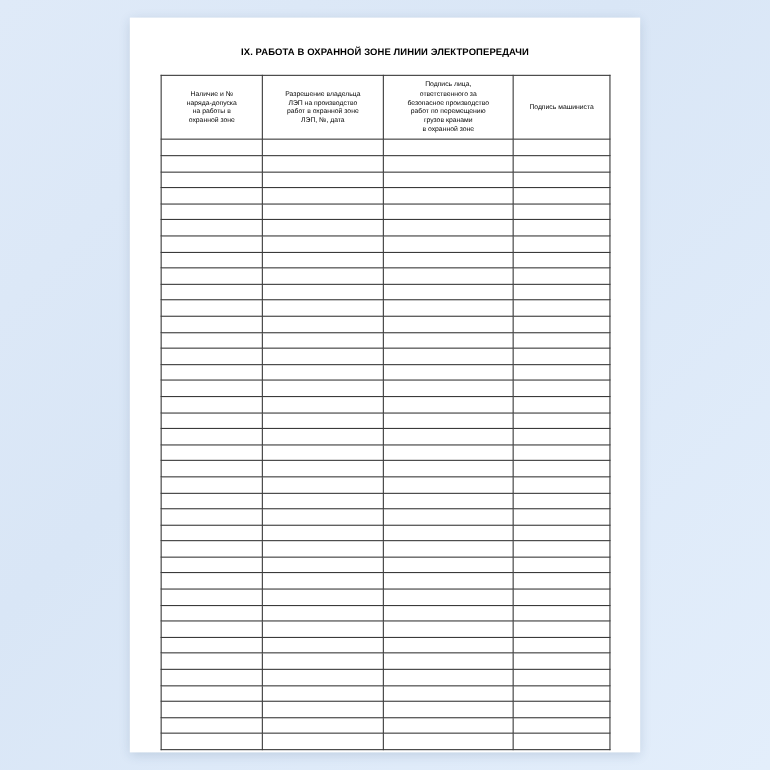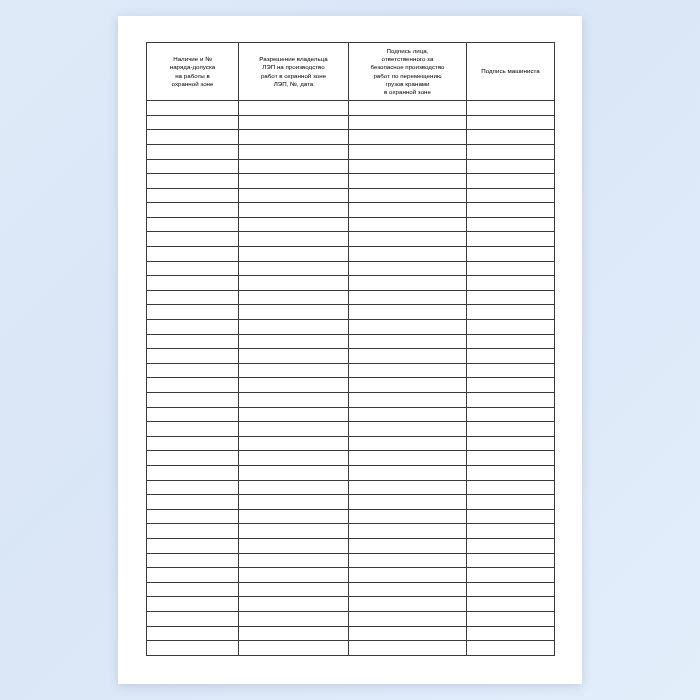--- a/index.html
+++ b/index.html
@@ -72,20 +72,21 @@
   .col3 { width: 118px; }
   .col4 { width: 88px; }
   .hdr-line { display: block; }
 </style>
 </head>
 <body>
 
 <div id="stage">
   <div id="page">
     <div id="page-inner">
+      <div class="doc-title">IX. РАБОТА В ОХРАННОЙ ЗОНЕ ЛИНИИ ЭЛЕКТРОПЕРЕДАЧИ</div>
       <table class="reg">
         <colgroup>
           <col class="col1">
             <col class="col2">
             <col class="col3">
             <col class="col4">
         </colgroup>
         <thead>
           <tr>
             <th class="col1">

